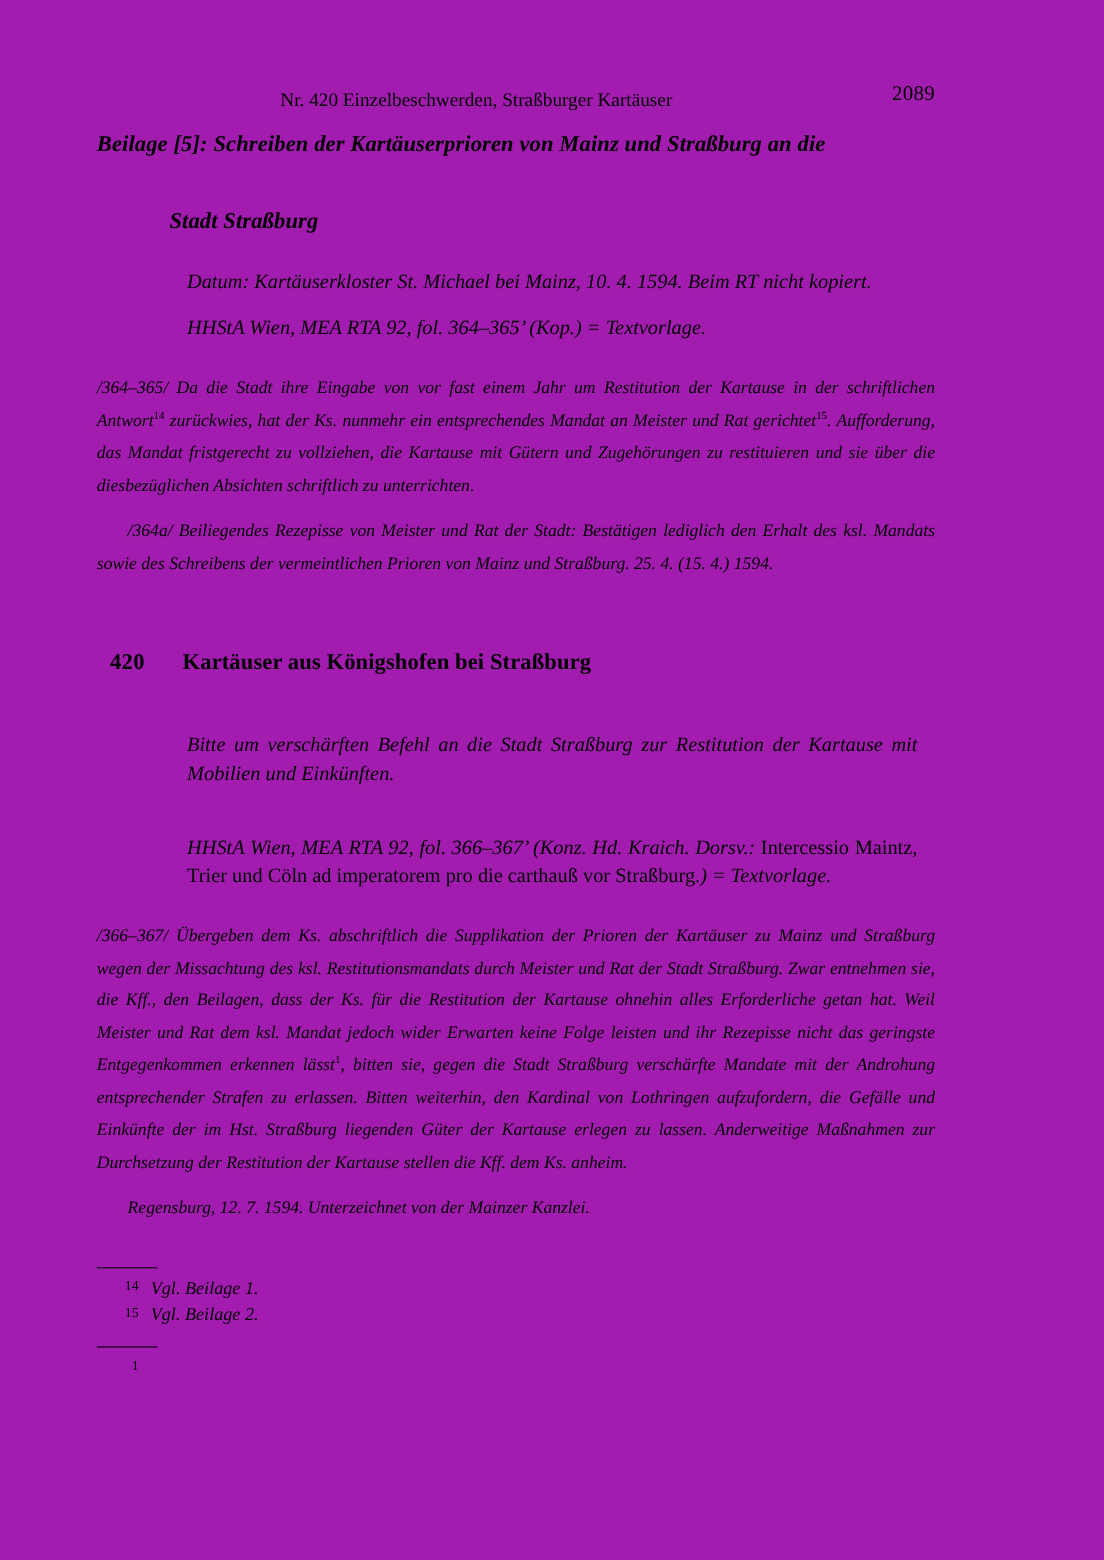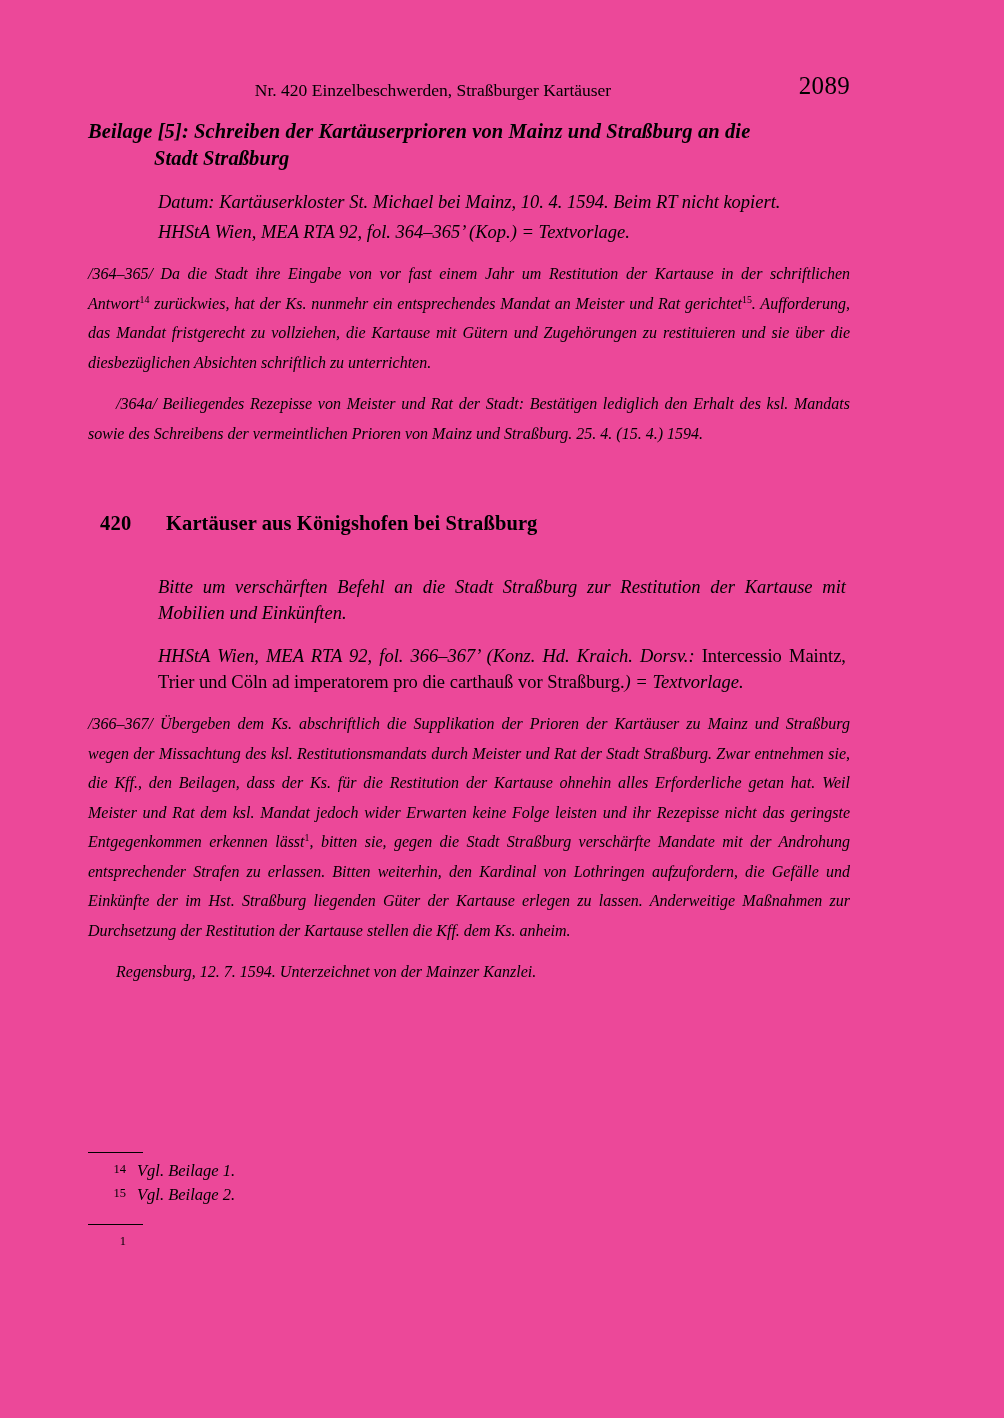--- a/index.html
+++ b/index.html
@@ -8,21 +8,21 @@
     background: #ffffff;
   }
   body {
     font-family: "Liberation Serif", "DejaVu Serif", serif;
     color: #000000;
   }
   .page {
     position: relative;
     width: 1004px;
     height: 1418px;
-    background: #ec4899;
+    background: #a21caf;
     overflow: hidden;
   }
 
   
   .runhead {
     position: absolute;
     left: 88px;
     top: 78px;
     width: 762px;
     height: 24px;
@@ -33,21 +33,21 @@
     position: absolute;
     left: 0;
     width: 690px;
     text-align: center;
     white-space: nowrap;
   }
   .runhead-folio {
     position: absolute;
     right: 0;
     top: -4px;
-    font-size: 25px;
+    font-size: 19px;
     letter-spacing: 0.3px;
   }
 
   
   .col {
     position: absolute;
     left: 88px;
     top: 118px;
     width: 762px;
   }
@@ -59,20 +59,21 @@
     line-height: 27px;
     padding-left: 0;
     text-indent: 0;
     margin: 0 0 4px 0;
     letter-spacing: 0.1px;
     font-style: italic;
   }
   .head-beilage .cont {
     display: block;
     padding-left: 66px;
+    margin-top: 43px;
   }
 
   
   .head-entry {
     position: relative;
     font-size: 20.5px;
     font-weight: bold;
     line-height: 27px;
     padding-left: 66px;
     margin: 12px;
@@ -81,21 +82,21 @@
   .head-entry .num {
     position: absolute;
     left: 0;
     top: 0;
     font-weight: bold;
     letter-spacing: 0.3px;
   }
 
   
   .meta {
-    margin: 4px;
+    margin: 16px;
     padding-left: 66px;
     font-size: 18.5px;
     font-style: italic;
     line-height: 25.5px;
   }
   .meta.justified { text-align: justify; }
   .meta .roman { font-style: normal; }
 
   
   .body-par {

